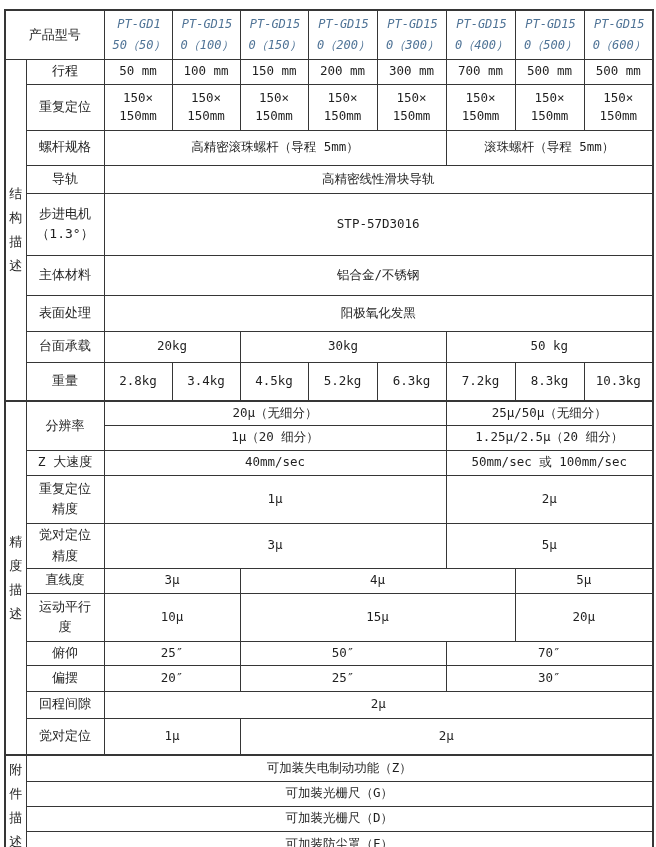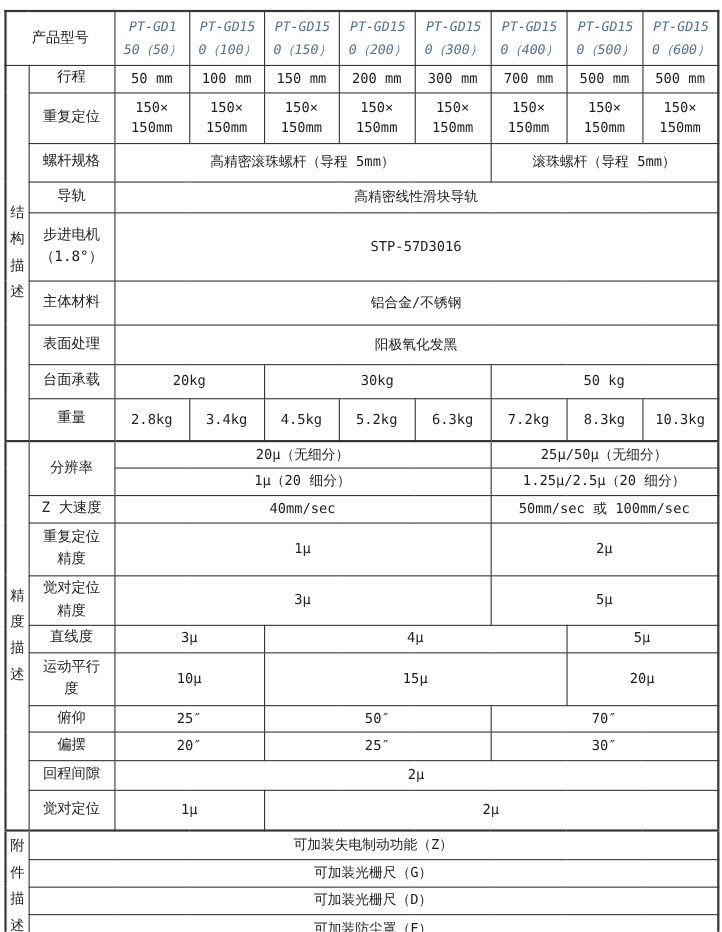--- a/index.html
+++ b/index.html
@@ -114,21 +114,21 @@
     <td class="val" colspan="3">滚珠螺杆（导程 5mm）</td>
   </tr>
 
   <tr style="height:28px">
     <td class="lbl">导轨</td>
     <td class="val" colspan="8">高精密线性滑块导轨</td>
   </tr>
 
   <tr style="height:62px">
     <td class="lbl">步进电机
-（1.8°）</td>
+（1.3°）</td>
     <td class="val" colspan="8">STP-57D3016</td>
   </tr>
 
   <tr style="height:40px">
     <td class="lbl">主体材料</td>
     <td class="val" colspan="8">铝合金/不锈钢</td>
   </tr>
 
   <tr style="height:36px">
     <td class="lbl">表面处理</td>

